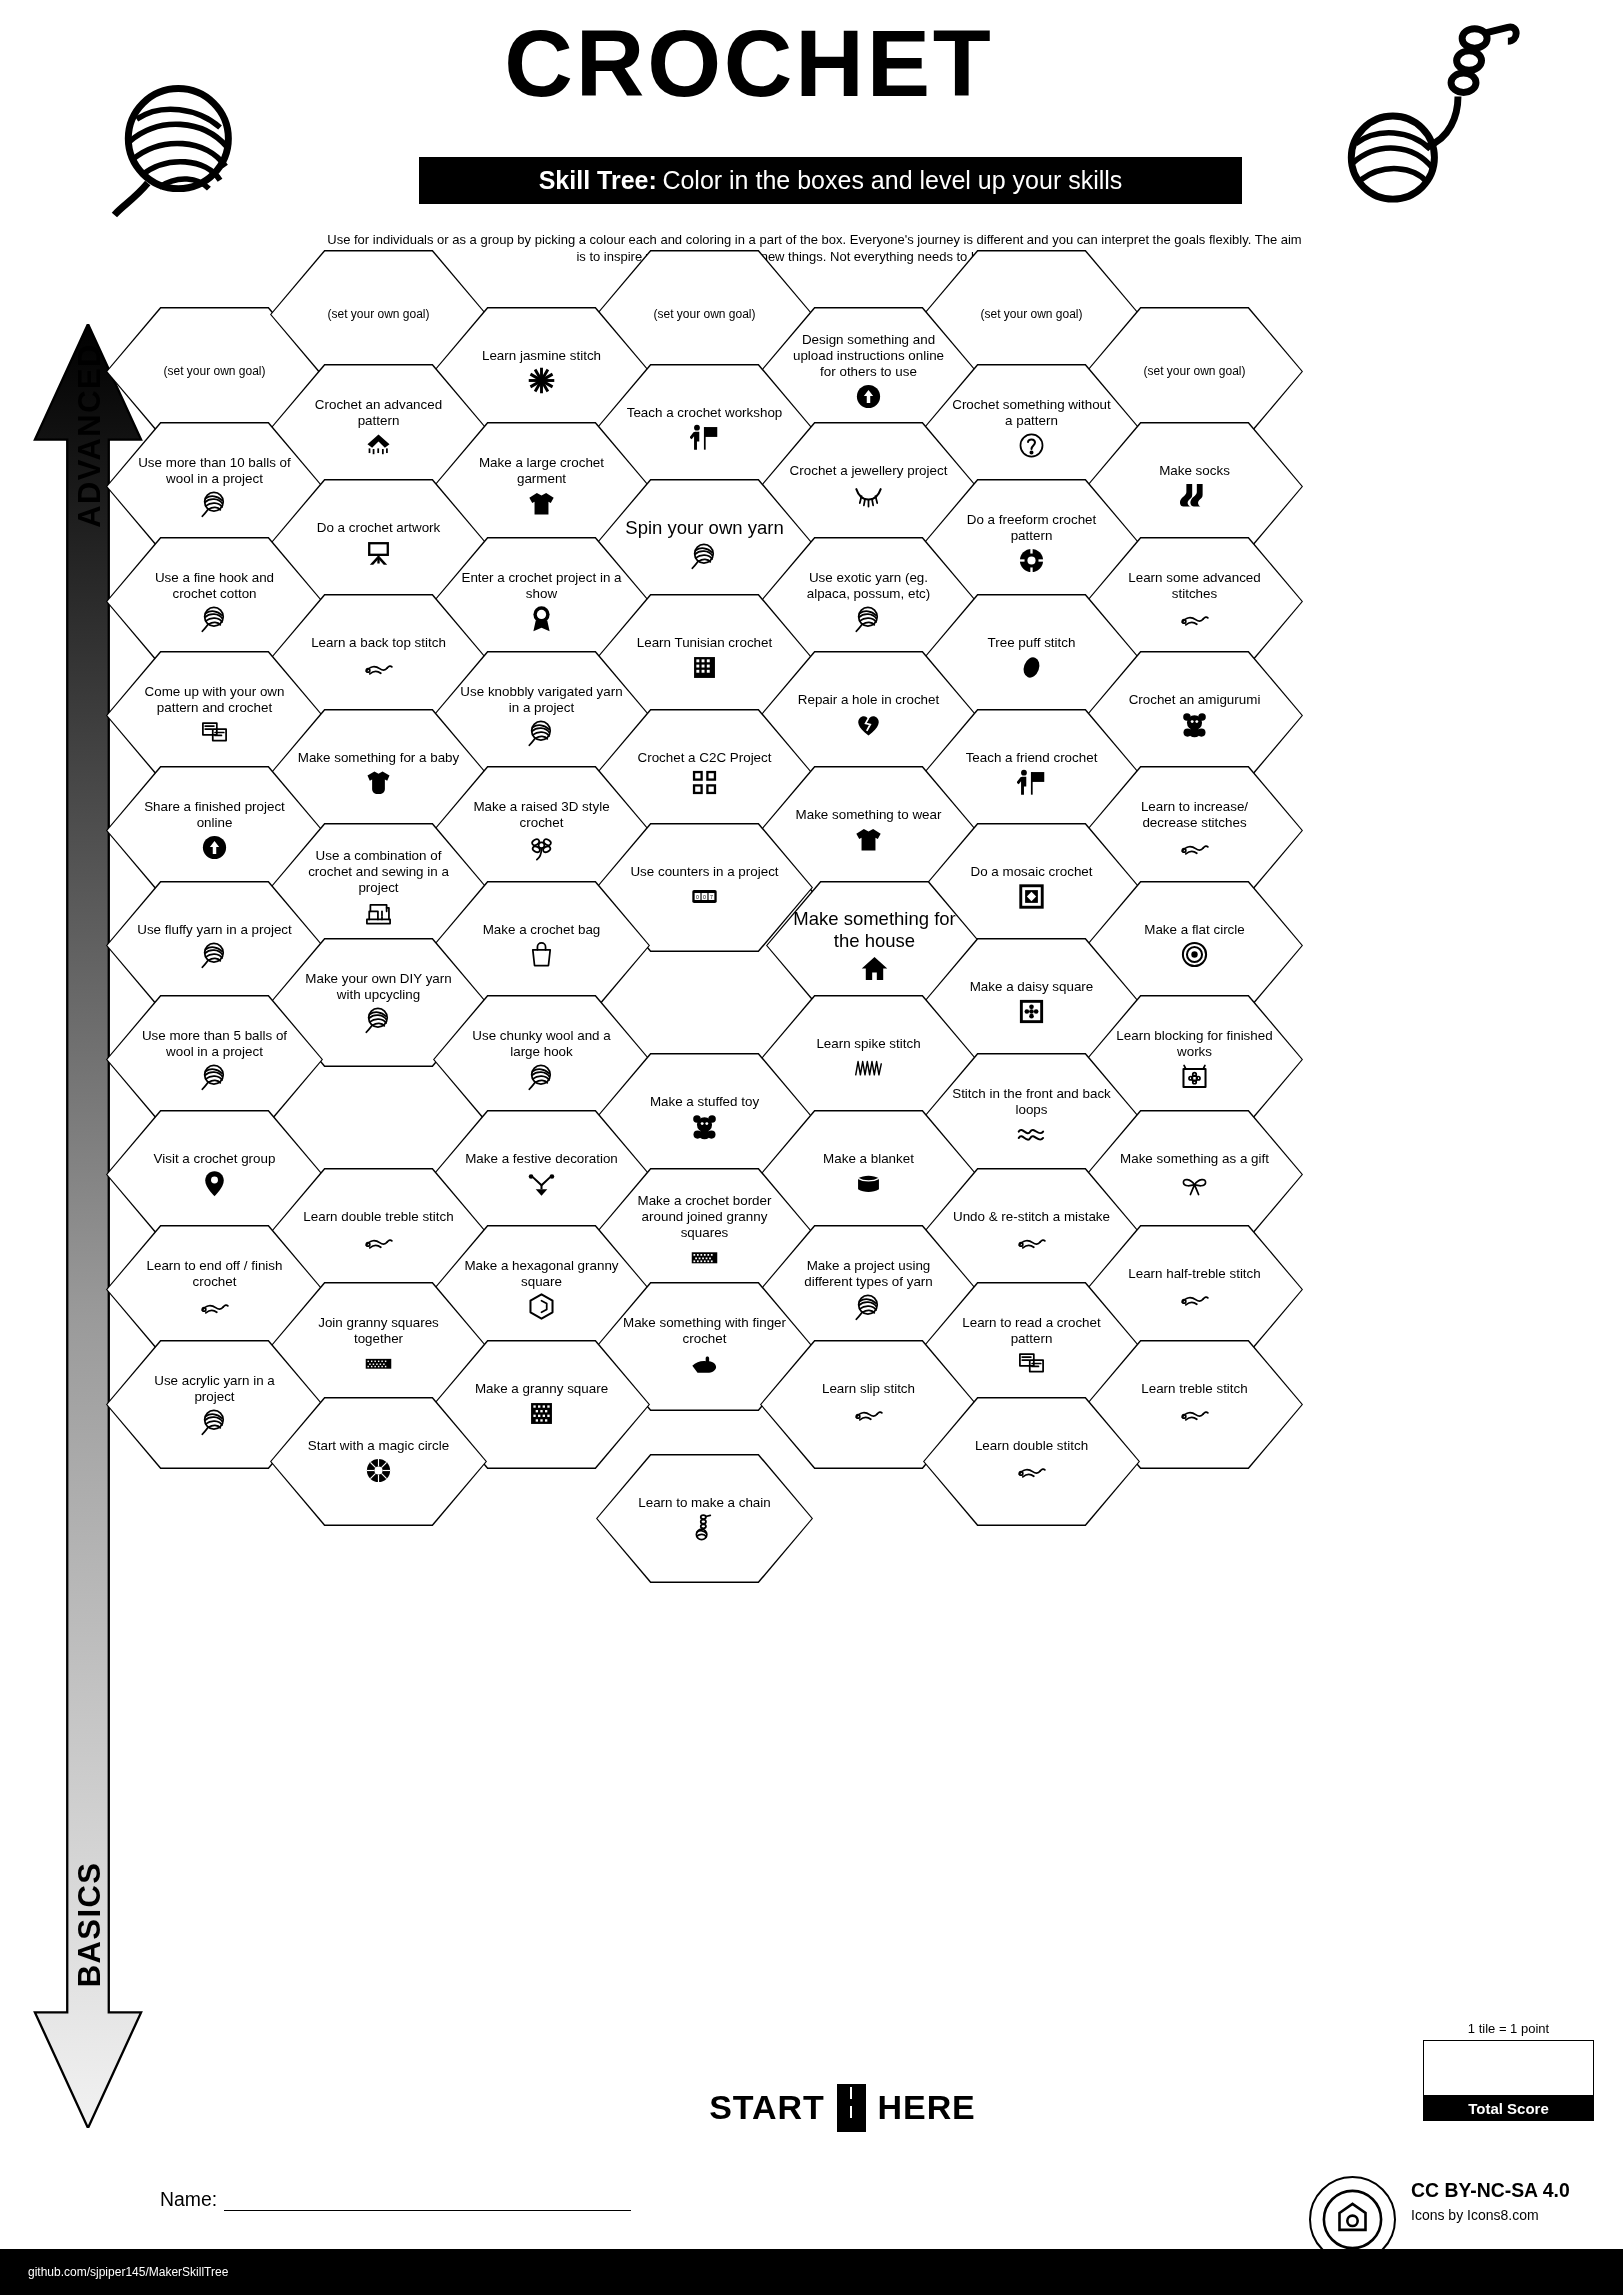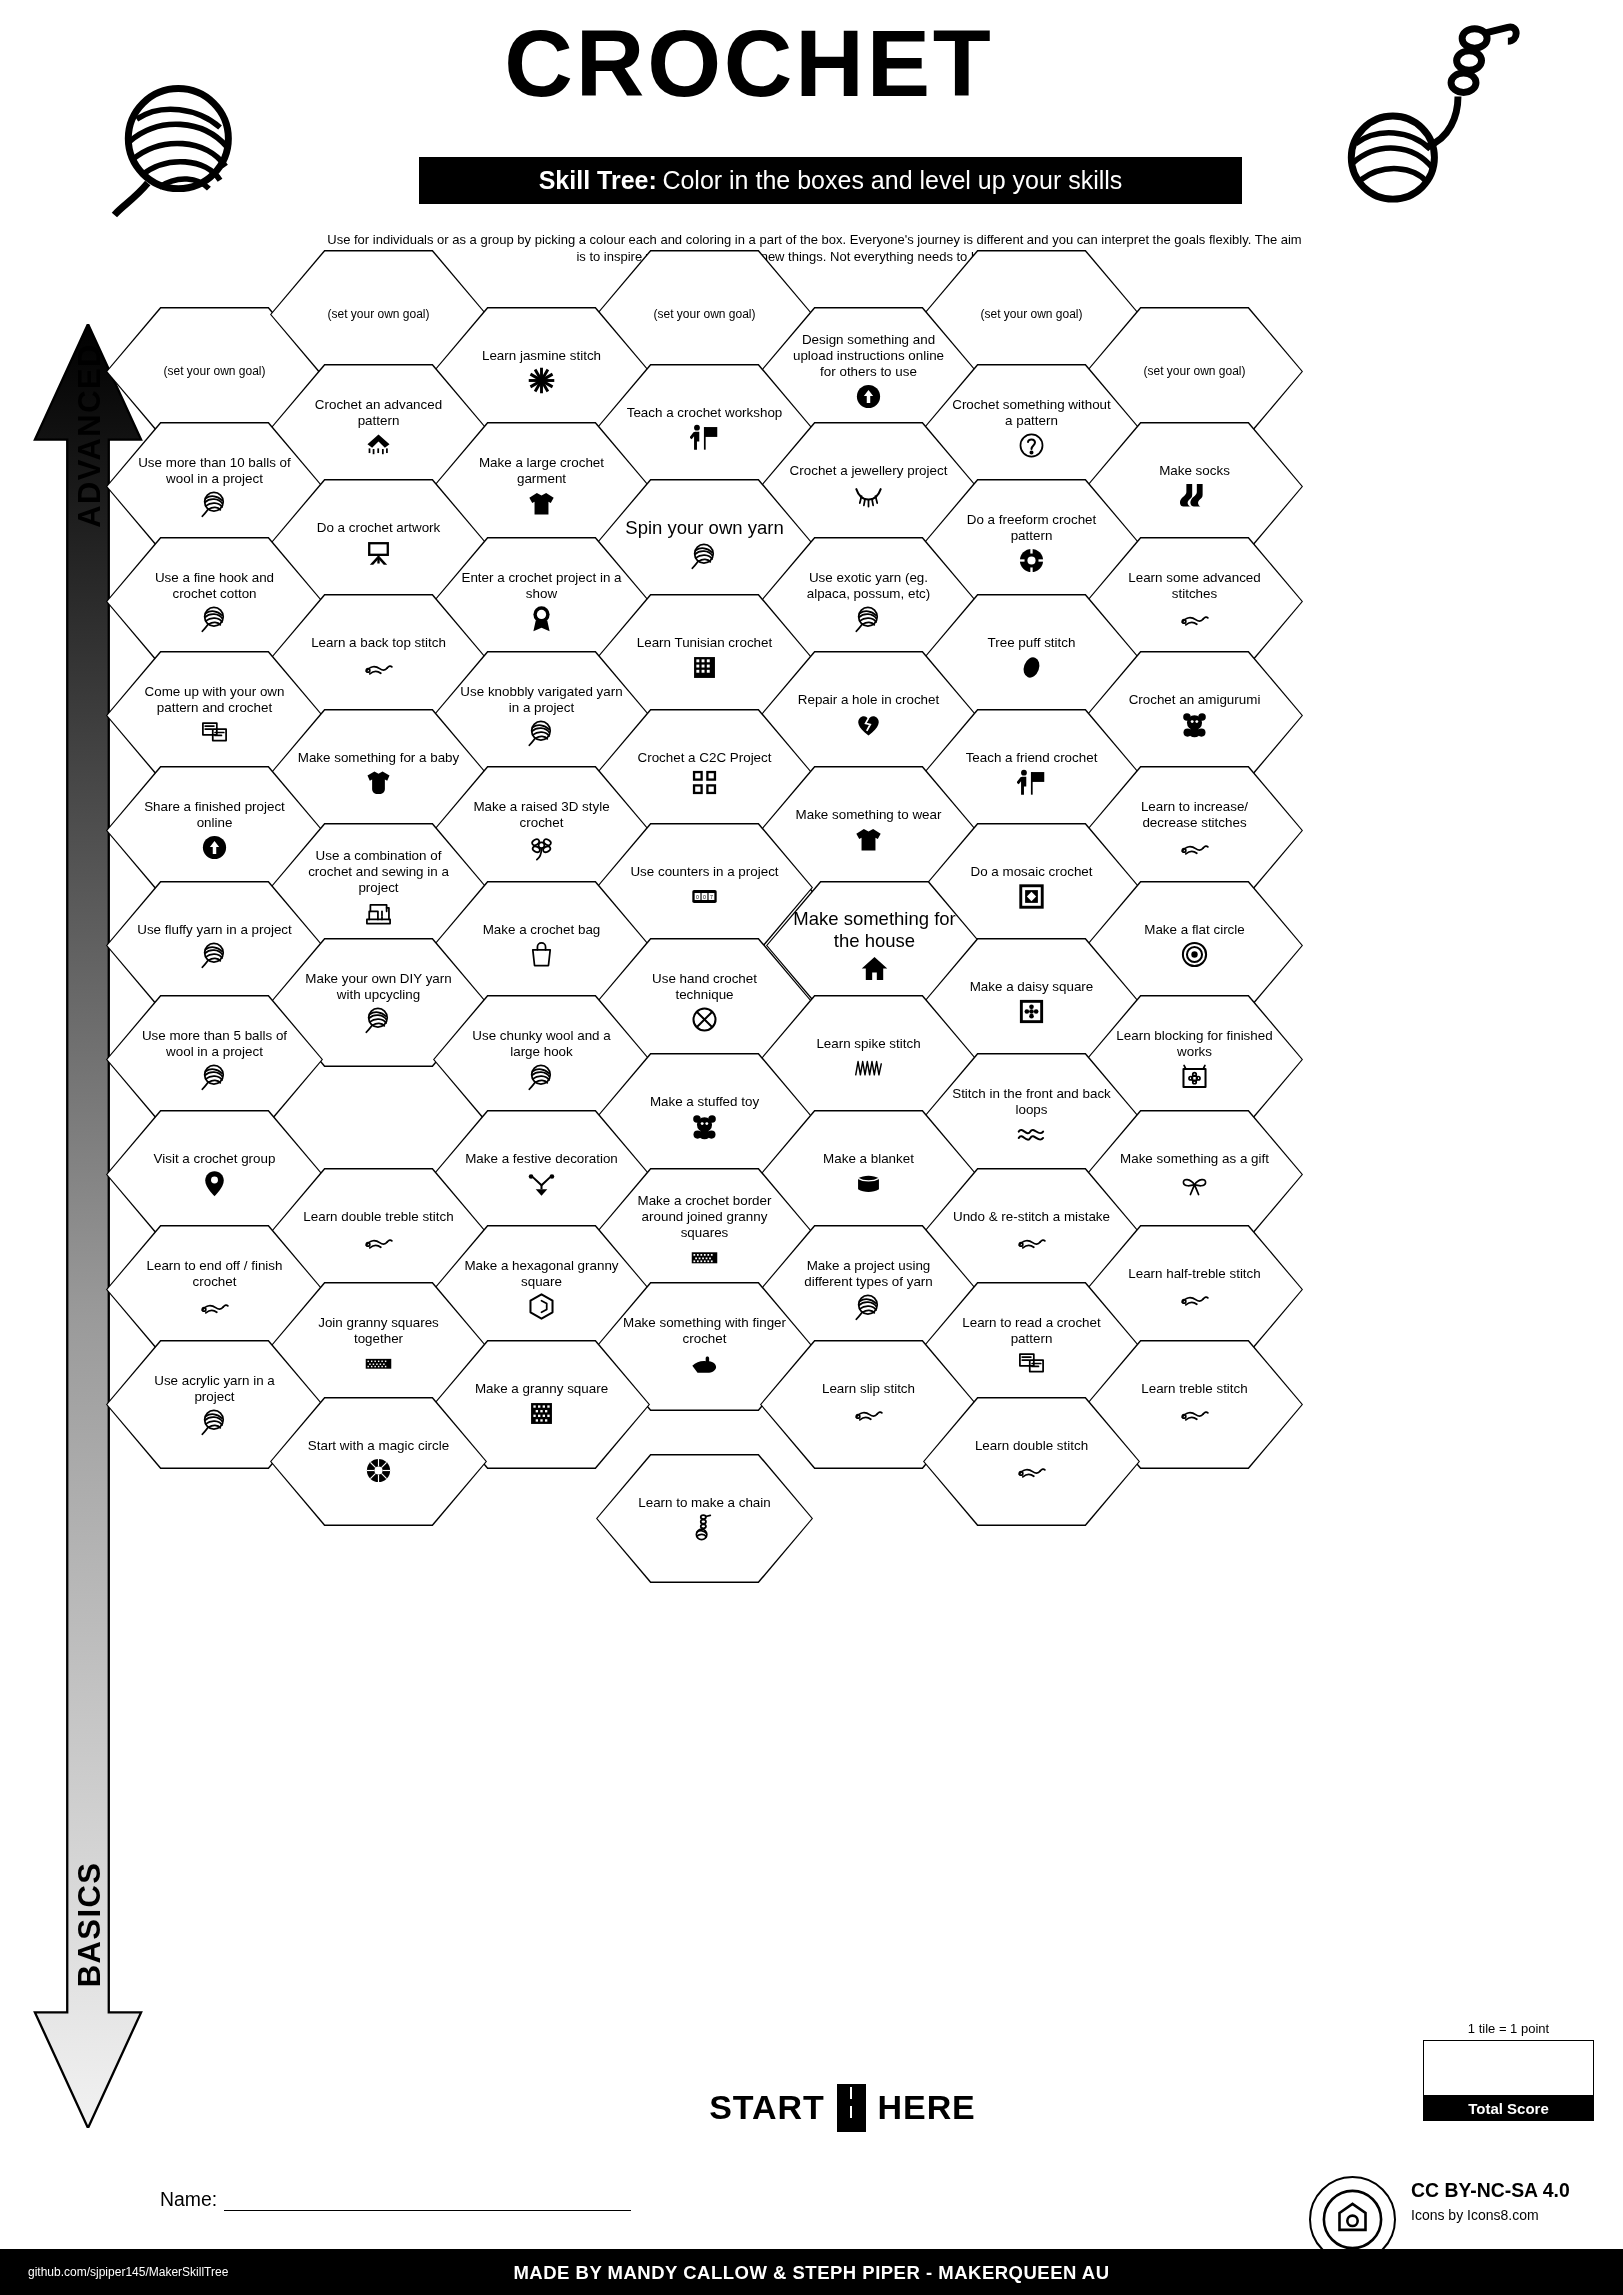--- a/index.html
+++ b/index.html
@@ -951,34 +951,20 @@
       <div class="content">
         <div class="label">Make your own DIY yarn with upcycling</div>
         <div class="glyph">
           <svg width="29" height="29" viewBox="0 0 100 100" fill="none" stroke="#000" stroke-width="6" stroke-linecap="round" stroke-linejoin="round">
             <circle cx="48" cy="44" r="32"></circle>
             <path d="M20 32 C36 20 62 24 74 38"></path>
             <path d="M17 46 C34 30 64 32 77 50"></path>
             <path d="M20 58 C38 44 66 46 76 62"></path>
             <path d="M30 70 C44 60 62 62 70 72"></path>
             <path d="M28 70 C20 82 14 86 8 94"></path>
-          </svg>
-        </div>
-      </div>
-    </div>
-    <div class="hex" style="left: 596px; top: 642px;">
-      <div class="shape"></div>
-      <div class="inner"></div>
-      <div class="content">
-        <div class="label">Use hand crochet technique</div>
-        <div class="glyph">
-          <svg width="29" height="29" viewBox="0 0 100 100" fill="none" stroke="#000" stroke-width="6" stroke-linecap="round" stroke-linejoin="round">
-            <circle cx="50" cy="50" r="38" stroke-width="7"></circle>
-            <path d="M24 24 L76 76" stroke-width="7"></path>
-            <path d="M76 24 L24 76" stroke-width="7"></path>
           </svg>
         </div>
       </div>
     </div>
     <div class="hex" style="left: 923px; top: 642px;">
       <div class="shape"></div>
       <div class="inner"></div>
       <div class="content">
         <div class="label">Make a daisy square</div>
         <div class="glyph">
@@ -1482,15 +1468,14 @@
       <path d="M30 40 L50 26 L70 40 L70 66 L30 66 Z" fill="none" stroke="#000" stroke-width="4"></path>
       <circle cx="50" cy="52" r="8" fill="none" stroke="#000" stroke-width="4"></circle>
     </svg>
   </div>
   <div class="cc">CC BY-NC-SA 4.0</div>
   <div class="icons8">Icons by Icons8.com</div>
 </div>
 
 <div id="footer">
   <div id="footer-left">github.com/sjpiper145/MakerSkillTree</div>
-  <div id="footer-center">MADE BY MANDY CALLOW &amp; STEPH PIPER  -  MAKERQUEEN AU</div>
 </div>
 
 
 </body></html>

